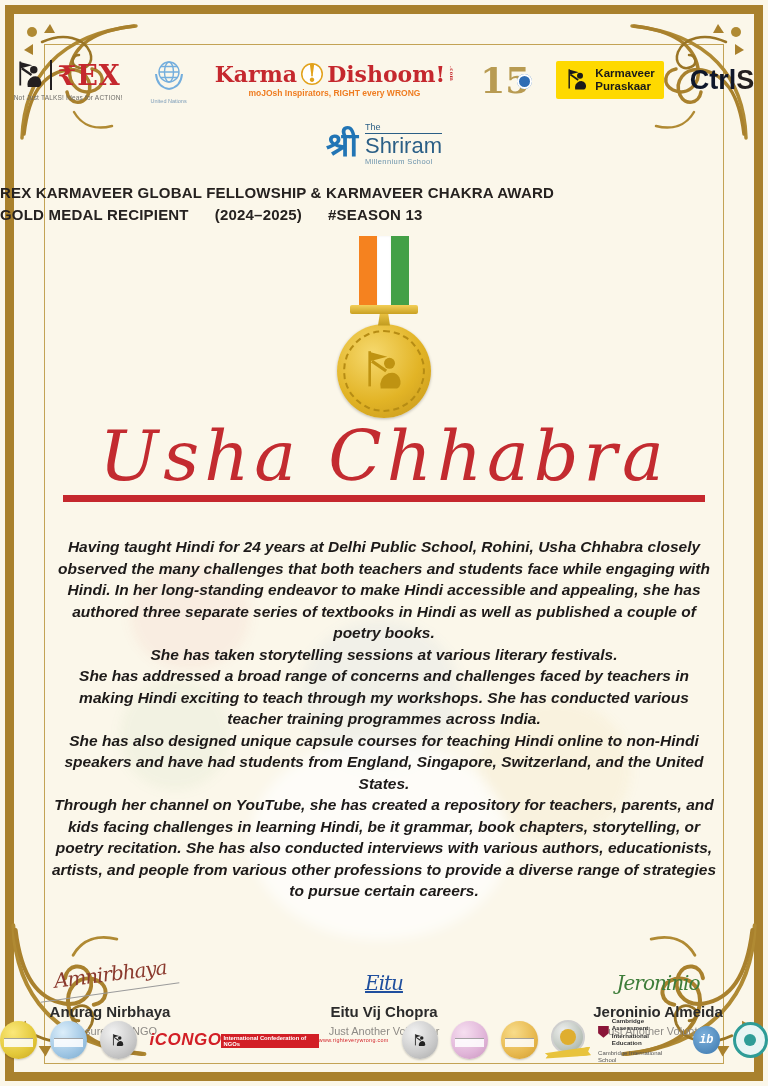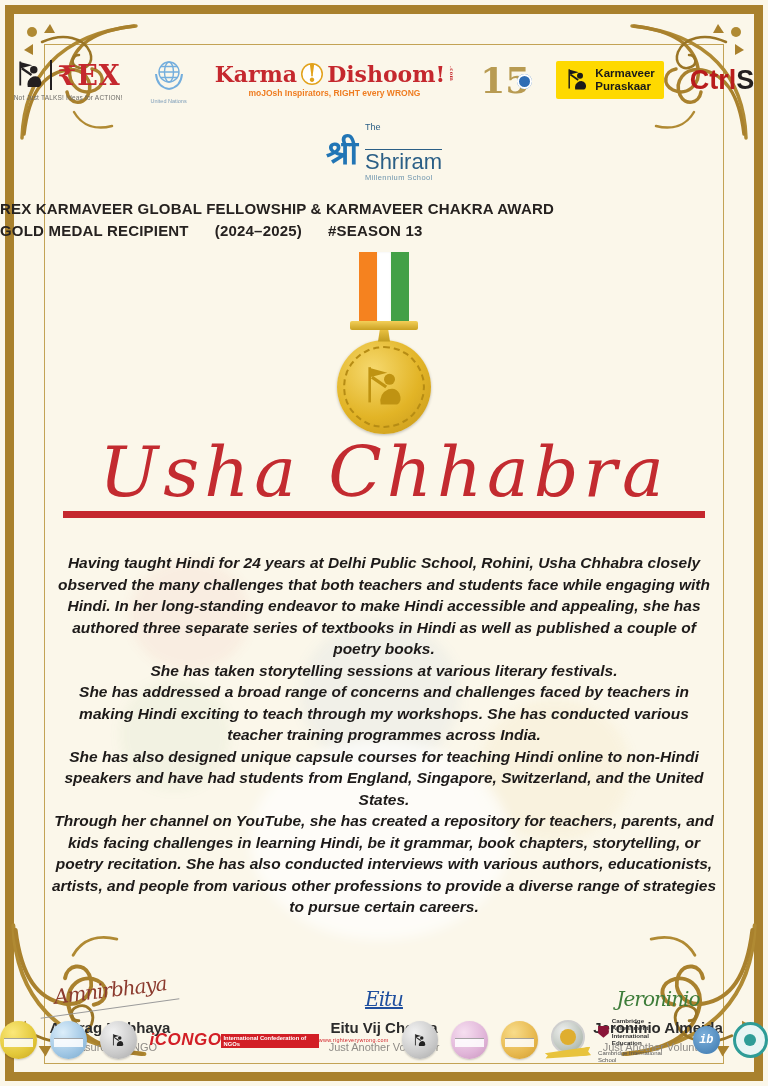--- a/index.html
+++ b/index.html
@@ -40,28 +40,28 @@
   .karma-row{display:flex;align-items:center;gap:4px;font-family:"DejaVu Serif",serif;font-weight:bold;font-size:22px;color:#c5282e;line-height:1;}
   .karma-excl{color:#e2a21b;font-size:24px;background:#fff;border-radius:50%;width:22px;height:22px;display:flex;align-items:center;justify-content:center;box-shadow:0 0 0 1.5px #e2a21b inset;}
   .karma-com{writing-mode:vertical-rl;font-size:5px;color:#c5282e;font-weight:bold;letter-spacing:.5px;}
   .karma-tag{font-size:8.5px;color:#ef7d22;font-weight:bold;margin-top:3px;}
   .fifteen{position:relative;font-weight:800;font-size:36px;color:#b89b52;line-height:1;font-family:"DejaVu Serif",serif;}
   .fifteen-swirl{position:absolute;right:-2px;top:12px;width:15px;height:15px;border-radius:50%;background:#2f6db4;box-shadow:inset 0 0 0 2px #fff;}
   .kvp{display:flex;align-items:center;gap:6px;background:#fed900;padding:6px 9px;border-radius:2px;}
   .kvp-fig{width:24px;height:26px;color:#1a1a1a;}
   .kvp-text{font-size:11.5px;font-weight:bold;color:#1a1a1a;line-height:1.15;}
   .ctrls{font-size:27px;font-weight:800;line-height:1;}
-  .ctrls .c1{color:#b91c1c;}
+  .ctrls .c1{color:#0f172a;}
   .ctrls .c2{color:#231f20;}
 
   
   .school{display:flex;justify-content:center;align-items:center;gap:7px;margin-top:12px;}
   .school-dev{font-size:33px;font-weight:bold;color:#2175b5;font-family:"DejaVu Sans",sans-serif;line-height:1;}
   .school-col{display:flex;flex-direction:column;color:#2b5f86;}
-  .school-the{font-size:9px;border-bottom:1px solid #2b5f86;padding-right:48px;padding-bottom:17px;}
+  .school-the{font-size:9px;border-bottom:1px solid #2b5f86;padding-right:48px;padding-bottom:1px;}
   .school-name{font-size:22px;line-height:1.05;color:#2b5f86;font-family:"Liberation Sans",sans-serif;}
   .school-sub{font-size:7.5px;color:#6d94ad;letter-spacing:.4px;}
 
   
   .title{margin-top:16px;text-align:left;font-weight:800;color:#262220;font-size:15px;letter-spacing:.2px;line-height:1.45;}
   .title .gap{display:inline-block;width:26px;}
 
   
   .medal{display:flex;flex-direction:column;align-items:center;margin-top:10px;}
   .ribbon{display:flex;height:70px;}

